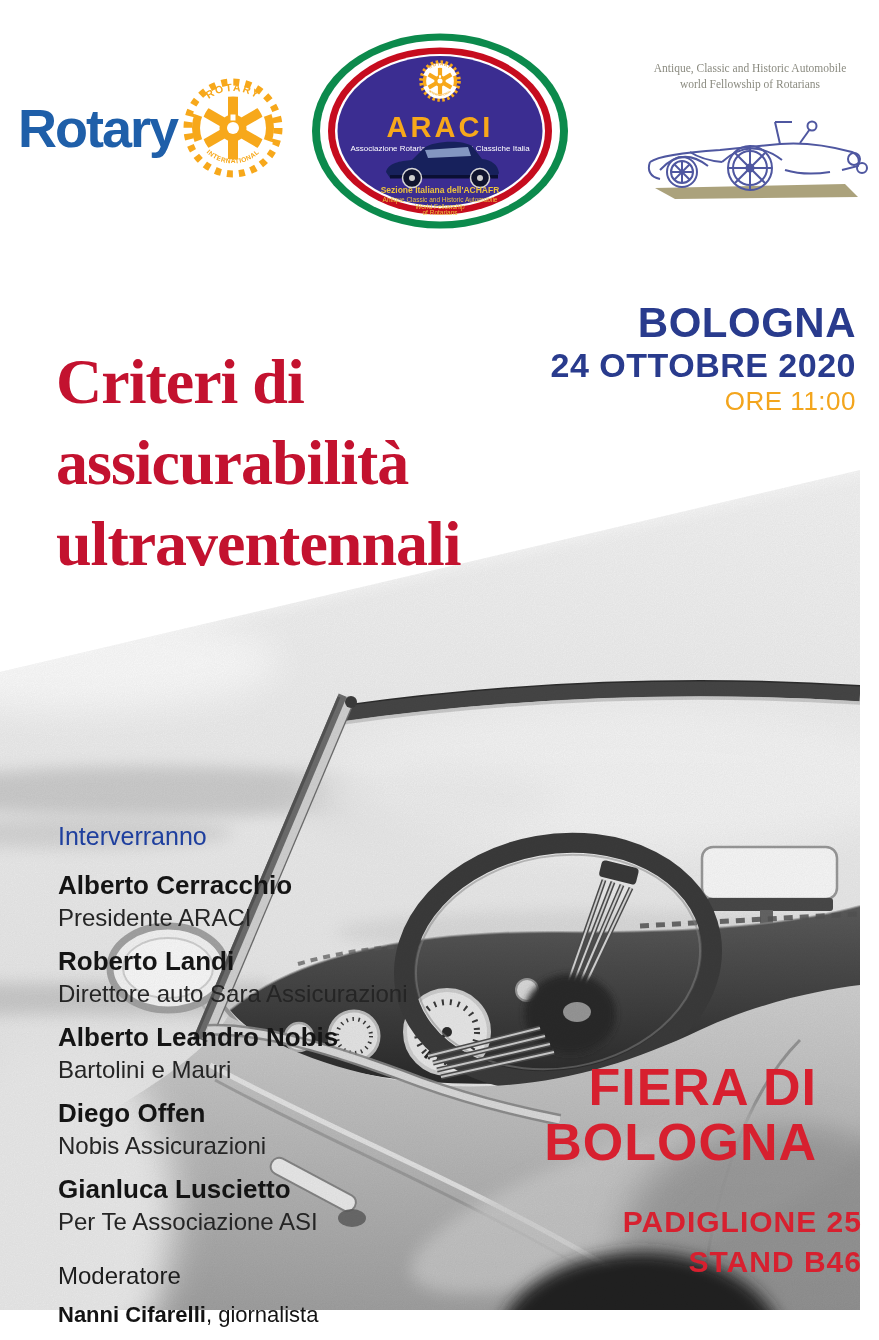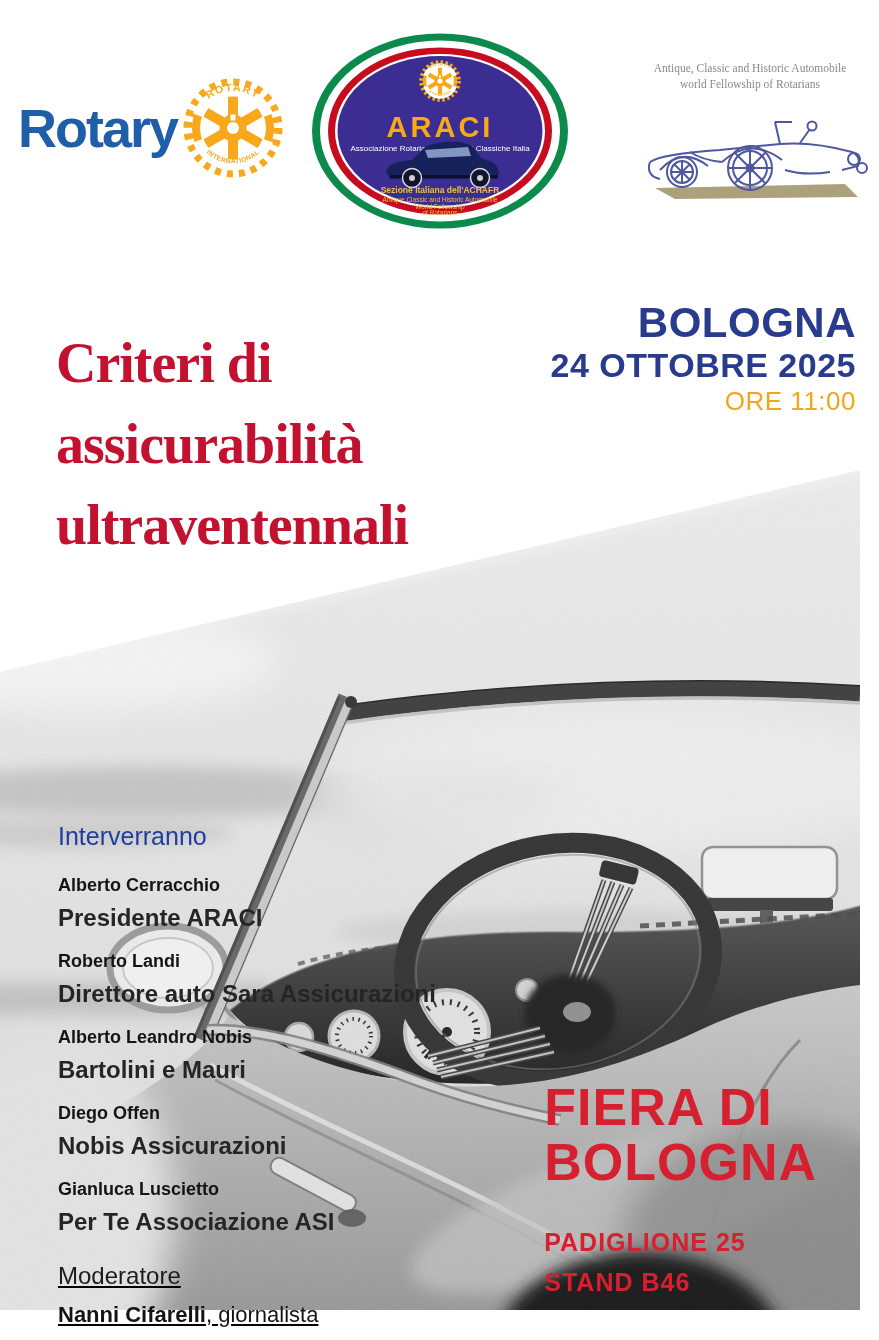--- a/index.html
+++ b/index.html
@@ -14,40 +14,40 @@
   #header-svg{position:absolute;left:0;top:0;z-index:3;}
   .textlayer{z-index:4;}
 
   
   #event-block{top:299px;right:23px;text-align:right;}
   .event-city{font-weight:700;font-size:42px;line-height:47px;color:#293b8d;letter-spacing:.5px;}
   .event-date{font-weight:700;font-size:34px;line-height:39px;color:#293b8d;letter-spacing:.5px;}
   .event-time{font-weight:400;font-size:26px;line-height:33px;color:#f3a51d;letter-spacing:.5px;}
 
   
-  #title-block{left:56px;top:323px;font-family:"Liberation Serif",serif;font-weight:700;
-               color:#c3122f;font-size:56px;line-height:81px;letter-spacing:-1px;}
+  #title-block{left:56px;top:341px;font-family:"Liberation Serif",serif;font-weight:700;
+               color:#c3122f;font-size:64px;line-height:81px;letter-spacing:-1px;}
 
   
   #speakers-block{left:58px;top:820px;}
   .spk-heading{font-size:25px;line-height:32px;color:#1e3f9e;margin-bottom:18px;}
   .spk-entry{margin-bottom:13px;}
-  .spk-name{font-weight:700;font-size:18px;line-height:31px;color:#141414;}
-  .spk-role{font-weight:700;font-size:24px;line-height:30px;color:#252525;margin-top:2px;}
-  .spk-moderator{margin-top:24px;text-decoration:underline;}
+  .spk-name{font-weight:700;font-size:26px;line-height:31px;color:#141414;}
+  .spk-role{font-weight:400;font-size:24px;line-height:30px;color:#252525;margin-top:2px;}
+  .spk-moderator{margin-top:24px;}
   .spk-mod-label{font-weight:400;font-size:24px;line-height:30px;color:#1c1c1c;}
   .spk-mod-line{margin-top:8px;font-size:22px;line-height:31px;color:#141414;}
   .spk-mod-line .mod-name{font-weight:700;}
   .spk-mod-line .mod-suffix{font-weight:400;}
 
   
-  #venue-block{top:1060px;right:17px;text-align:left;color:#d7202f;margin-top:20px;}
+  #venue-block{top:1060px;right:17px;text-align:right;color:#d7202f;}
   .venue-name{font-weight:700;font-size:52px;line-height:55px;letter-spacing:1px;padding-right:45px;}
   .venue-details{margin-top:32px;}
-  .venue-detail{font-weight:700;font-size:25px;line-height:40px;letter-spacing:1px;}
+  .venue-detail{font-weight:700;font-size:30px;line-height:40px;letter-spacing:1px;}
 </style>
 </head>
 <body>
 
 <div id="poster">
 
   <svg id="photo-svg" width="879" height="1340" viewBox="0 0 879 1340" aria-hidden="true">
     <defs>
       <clipPath id="photoClip">
           <path d="M0,672 L860,470 L860,1310 L0,1310 Z"></path>
@@ -283,21 +283,21 @@
           <circle cx="224" cy="59" r="6"></circle>
             <circle cx="232" cy="68" r="5"></circle>
           <path d="M155,70 Q175,76 200,72"></path>
         </g>
       </g>
     </g>
   </svg>
 
   <div id="event-block" class="abs textlayer">
     <div class="event-city">BOLOGNA</div>
-    <div class="event-date">24 OTTOBRE 2025</div>
+    <div class="event-date">24 OTTOBRE 2020</div>
     <div class="event-time">ORE 11:00</div>
   </div>
 
   <div id="title-block" class="abs textlayer">
     <div>Criteri di</div>
     <div>assicurabilità</div>
     <div>ultraventennali</div>
   </div>
 
   <div id="speakers-block" class="abs textlayer">

